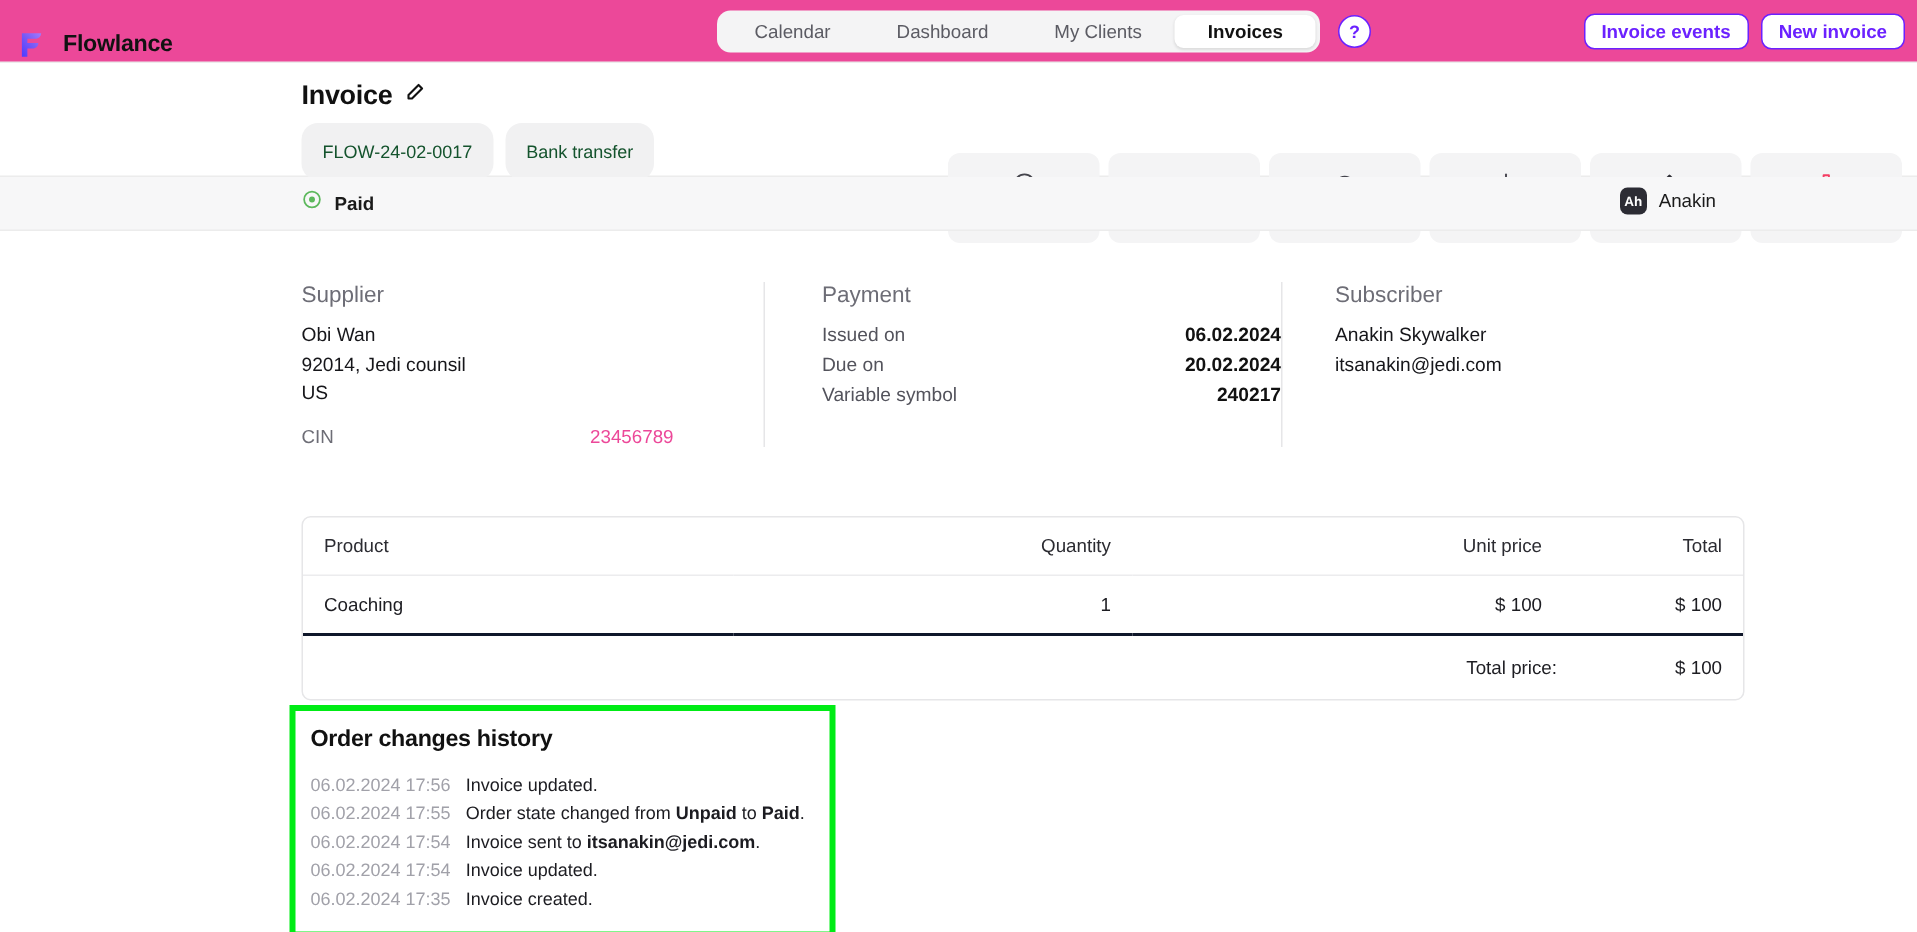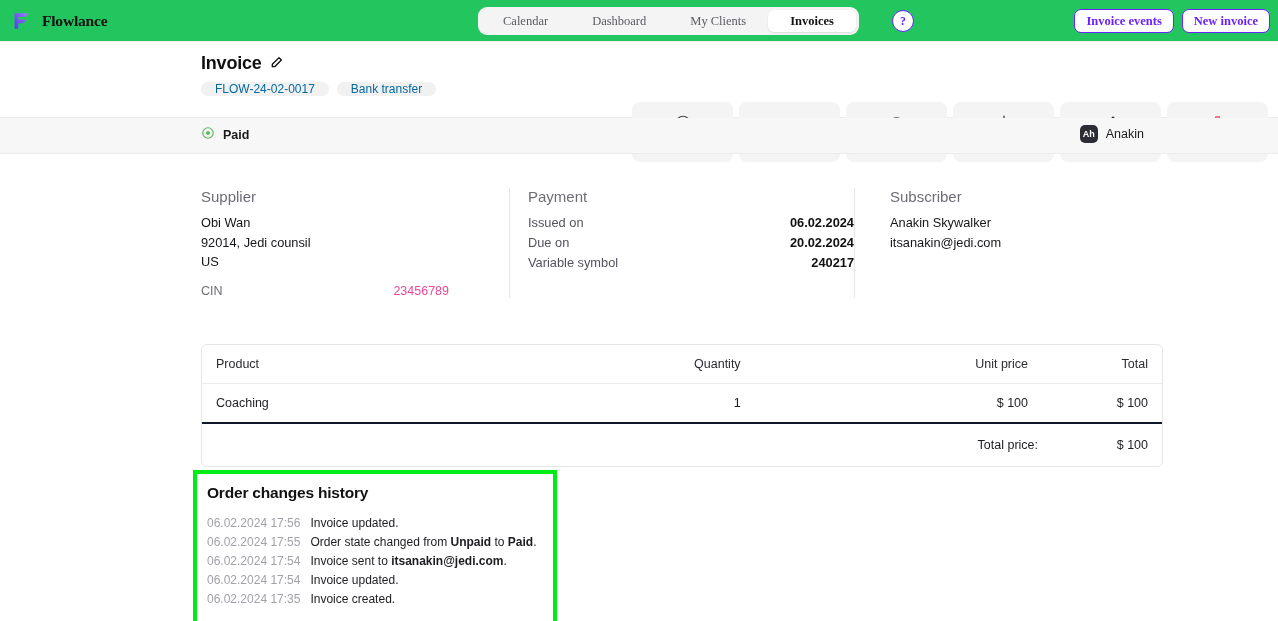--- a/index.html
+++ b/index.html
@@ -7,25 +7,24 @@
     width: 1278px; height: 621px;
     background: #ffffff;
     font-family: "Liberation Sans", sans-serif;
     color: #1a1a1a;
     overflow: hidden;
   }
 
   
   .topbar {
     height: 42px;
-    display: flex; align-items: center;
+    display: flex; align-items: flex-end;
     border-bottom: 1px solid #ececec;
     position: relative;
-    background: #22c55e;
-    font-family: Liberation Serif, serif;
+    background: #ec4899;
   }
   .brand { display: flex; align-items: center; gap: 10px; padding-left: 10px; }
   .logo-mark { width: 22px; height: 22px; display: block; }
   .brand-name { font-size: 15.5px; font-weight: 700; letter-spacing: -0.2px; color: #121212; }
 
   .nav-pills {
     position: absolute; left: 478px; top: 7px;
     display: flex; align-items: center;
     background: #f4f4f5;
     border-radius: 9px;
@@ -61,23 +60,23 @@
     height: 76px; position: relative;
     border-bottom: 1px solid #ececec;
     background: #fff;
   }
   .inv-title-wrap { position: absolute; left: 201px; top: 11px; }
   .inv-title-row { display: flex; align-items: center; gap: 8px; }
   .inv-title { font-size: 18px; font-weight: 600; color: #111; letter-spacing: -0.2px; }
   .edit-pencil { cursor: pointer; display: block; }
   .chip-row { display: flex; gap: 8px; margin-top: 8px; }
   .chip {
-    background: #f1f1f2; color: #0369a1;
+    background: #f1f1f2; color: #14532d;
     border-radius: 11px; font-size: 12px;
-    padding: 0 14px; white-space: nowrap;
+    padding: 12px 14px; white-space: nowrap;
   }
 
   .toolbar { position: absolute; left: 632px; top: 60px; display: flex; gap: 6px; }
   .tool-btn {
     width: 101px; height: 60px; background: #f4f4f5; border: none;
     border-radius: 8px; cursor: pointer;
     display: flex; flex-direction: column; align-items: center; justify-content: center;
     gap: 5px; font-family: inherit; font-size: 12px; color: #3b3b42;
   }
   .tool-btn.danger { color: #f43d63; }
@@ -99,21 +98,21 @@
   }
   .avatar-name { font-size: 12.5px; color: #1a1a1a; }
 
   
   .details {
     position: absolute; left: 201px; top: 188px;
     width: 962px; display: flex;
   }
   .col { position: relative; }
   .col-supplier { width: 308px; padding-right: 22px; }
-  .col-payment  { width: 345px; padding-left: 18px; border-left: 1px solid #e6e6e8; }
+  .col-payment  { width: 345px; padding-left: 38px; border-left: 1px solid #e6e6e8; }
   .col-subscriber { width: 309px; padding-left: 35px; border-left: 1px solid #e6e6e8; }
   .col-h { font-size: 15px; color: #6d6d76; margin-bottom: 8px; }
   .col-line { font-size: 12.8px; color: #16161a; line-height: 19.5px; }
   .kv { display: flex; justify-content: space-between; font-size: 12.8px; line-height: 20px; }
   .kv .k { color: #53535c; }
   .kv .v { color: #111; font-weight: 600; }
   .cin-row { display: flex; justify-content: space-between; margin-top: 12px; width: 248px; align-items: flex-end; }
   .cin-row .k { font-size: 12.5px; color: #6d6d76; }
   .cin-row .v { font-size: 12.5px; color: #ec4899; }
 

